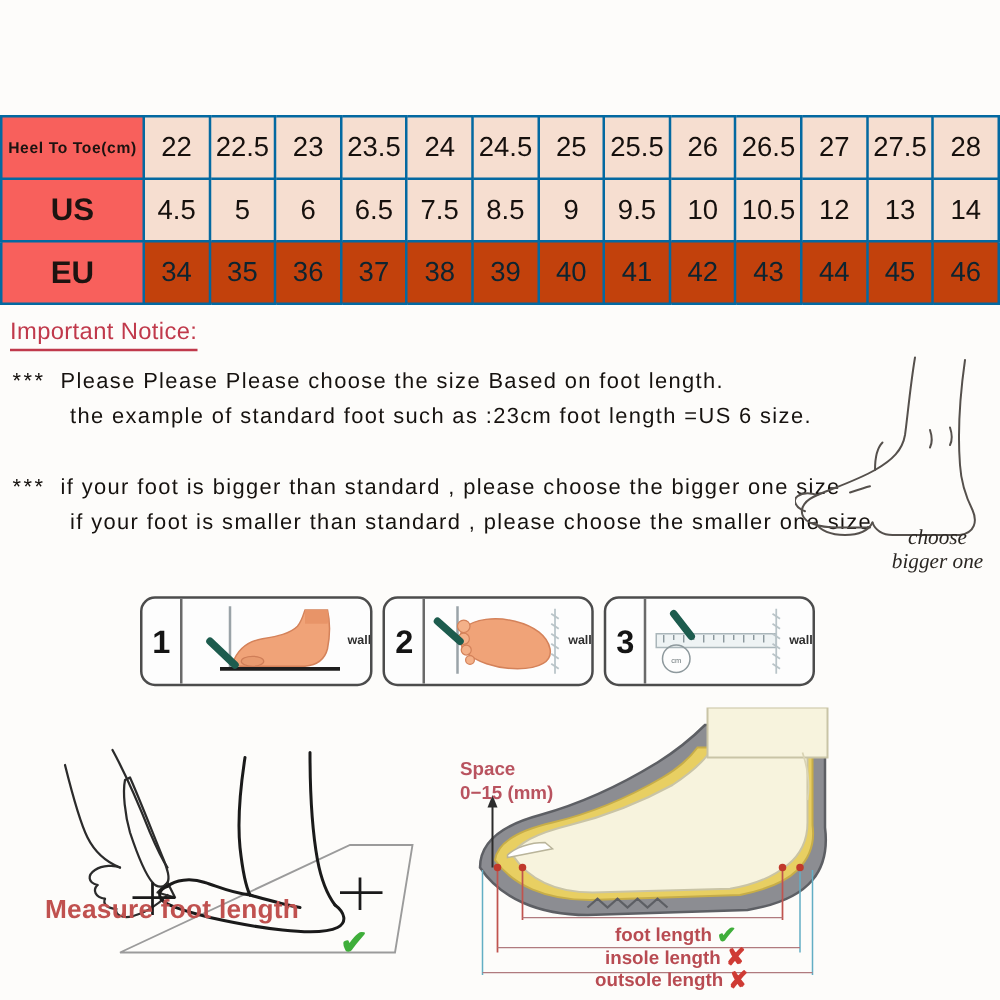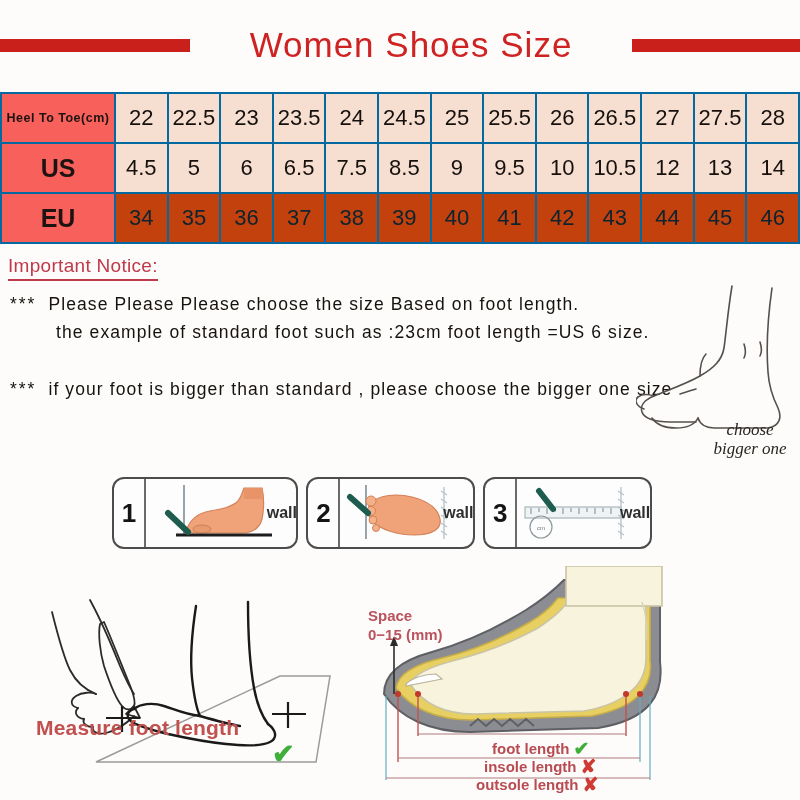--- a/index.html
+++ b/index.html
@@ -122,21 +122,21 @@
   .step-num{
     width:30px;flex:0 0 30px;
     border-right:2px solid #6a6a6a;
     display:flex;align-items:center;justify-content:center;
     font-size:26px;font-weight:bold;color:#141414;
     font-family:"Liberation Sans", sans-serif;
   }
   .step-art{flex:1 1 auto;position:relative;}
   .wall-lbl{
     position:absolute;right:3px;top:50%;transform:translateY(-50%);
-    font-size:16px;font-weight:bold;color:#2e2e2e;
+    font-size:10px;font-weight:bold;color:#2e2e2e;
     font-family:"Liberation Sans", sans-serif;
   }
 
   
   .measure-wrap{position:absolute;left:0;top:566px;width:360px;height:234px;}
   .measure-lbl{
     position:absolute;left:36px;top:716px;
     font-size:21px;font-weight:bold;color:#c0514f;
     font-family:Liberation Sans, sans-serif;
     letter-spacing:0.2px;
@@ -166,25 +166,20 @@
   .mark.no{color:#cf3b34;}
   .r1{margin-left:8px;}
   .r2{margin-left:0px;}
   .r3{margin-left:-8px;}
 </style>
 </head>
 <body>
 
 <div class="page">
 
-  <div class="title-row">
-    <div class="title-bar left"></div>
-    <div class="title-text">Women  Shoes  Size</div>
-    <div class="title-bar right"></div>
-  </div>
 
   <table class="size-table">
     <tbody>
       <tr>
         <td class="hdr-cell small">Heel To Toe(cm)</td>
         <td class="cm-cell">22</td>
         <td class="cm-cell">22.5</td>
         <td class="cm-cell">23</td>
         <td class="cm-cell">23.5</td>
         <td class="cm-cell">24</td>
@@ -235,20 +230,21 @@
   <div class="notice-title">Important Notice:</div>
 
   <div class="notice-block nb1">
     <span class="stars">***</span><span>Please Please Please choose the size Based on foot length.</span>
   </div>
   <div class="notice-block nb2">the example of standard foot such as :23cm foot length =US 6 size.</div>
 
   <div class="notice-block nb3">
     <span class="stars">***</span><span>if your foot is bigger than standard , please choose the bigger one size</span>
   </div>
+  <div class="notice-block nb4">if your foot is smaller than standard , please choose the smaller one size</div>
 
   <div class="foot-sketch">
     <svg width="164" height="185" viewBox="0 0 164 185">
       <g fill="none" stroke="#55504c" stroke-width="1.6" stroke-linecap="round" stroke-linejoin="round">
         <path d="M136,12 C132,40 130,70 132,96 C133,112 138,124 142,132 C146,141 144,150 132,152
                  L78,152 C70,152 64,148 62,142"></path>
         <path d="M96,10 C92,34 90,58 88,72 C86,84 78,92 64,100
                  C50,108 32,114 18,120 C8,124 4,130 6,136
                  C8,142 18,146 34,146 L60,146"></path>
         <path d="M62,142 C58,150 50,152 40,152 C28,152 20,148 16,142"></path>

